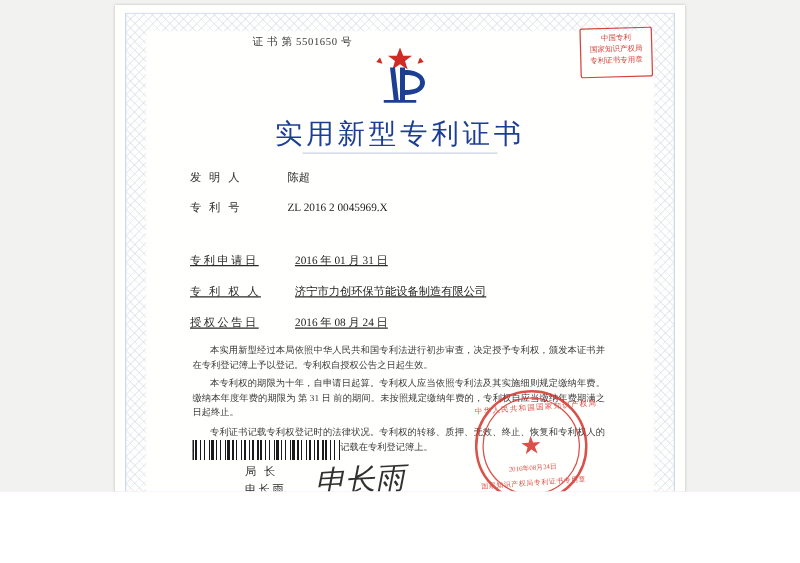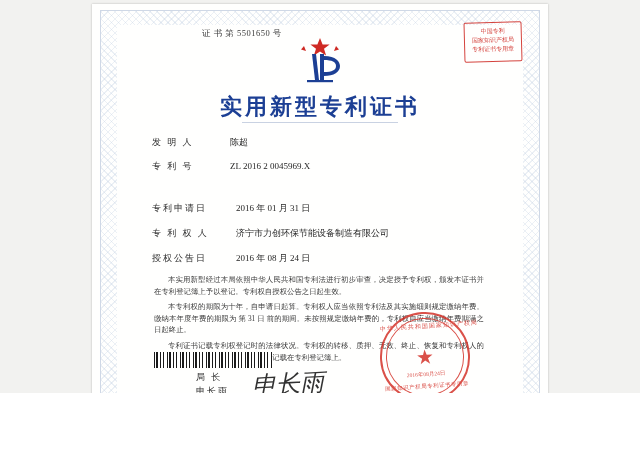--- a/index.html
+++ b/index.html
@@ -72,21 +72,21 @@
     position:absolute;
     left:50%;top:28px;
     transform:translateX(-50%);
     width:92px;height:56px;
   }
   .title{
     position:absolute;
     left:0;right:0;top:88px;
     text-align:center;
     font-size:22px;
-    font-weight:bold;
+    font-weight:normal;
     color:#1c3f94;
     letter-spacing:3px;
     font-family:"DejaVu Sans", sans-serif;
   }
   .title-rule{
     position:absolute;
     left:150px;right:150px;top:118px;
     height:1px;background:#c9d2e2;
   }
   .fields{
@@ -110,20 +110,21 @@
     flex:1;
     color:#1f1f1f;
   }
   .fields2{
     position:absolute;
     left:60px;top:192px;
     width:360px;
     font-size:9px;
     color:#2b2b2b;
     line-height:25px;
+    text-decoration:underline;
   }
   .fields2 .lab{width:84px;}
   .body-text{
     position:absolute;
     left:62px;top:270px;
     width:330px;
     font-size:7.4px;
     line-height:11.6px;
     color:#3a3a3a;
     text-align:justify;

